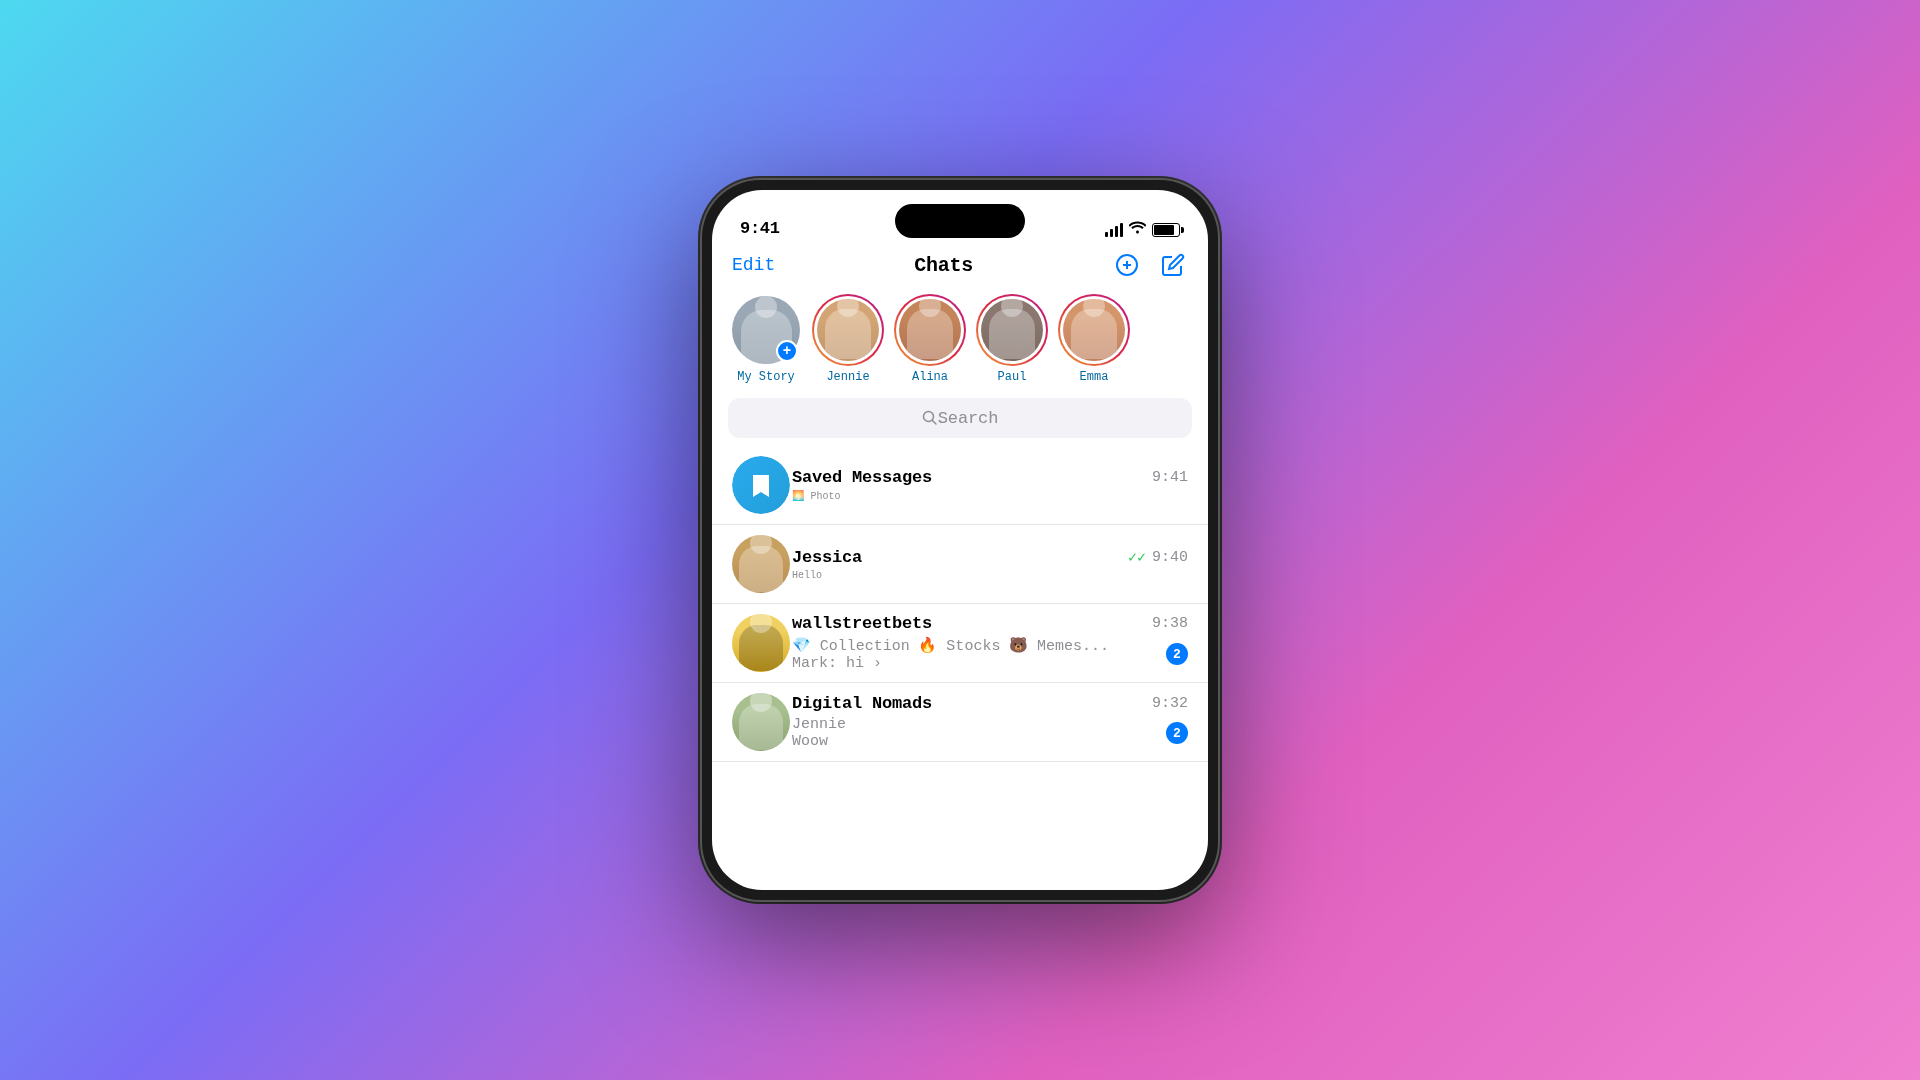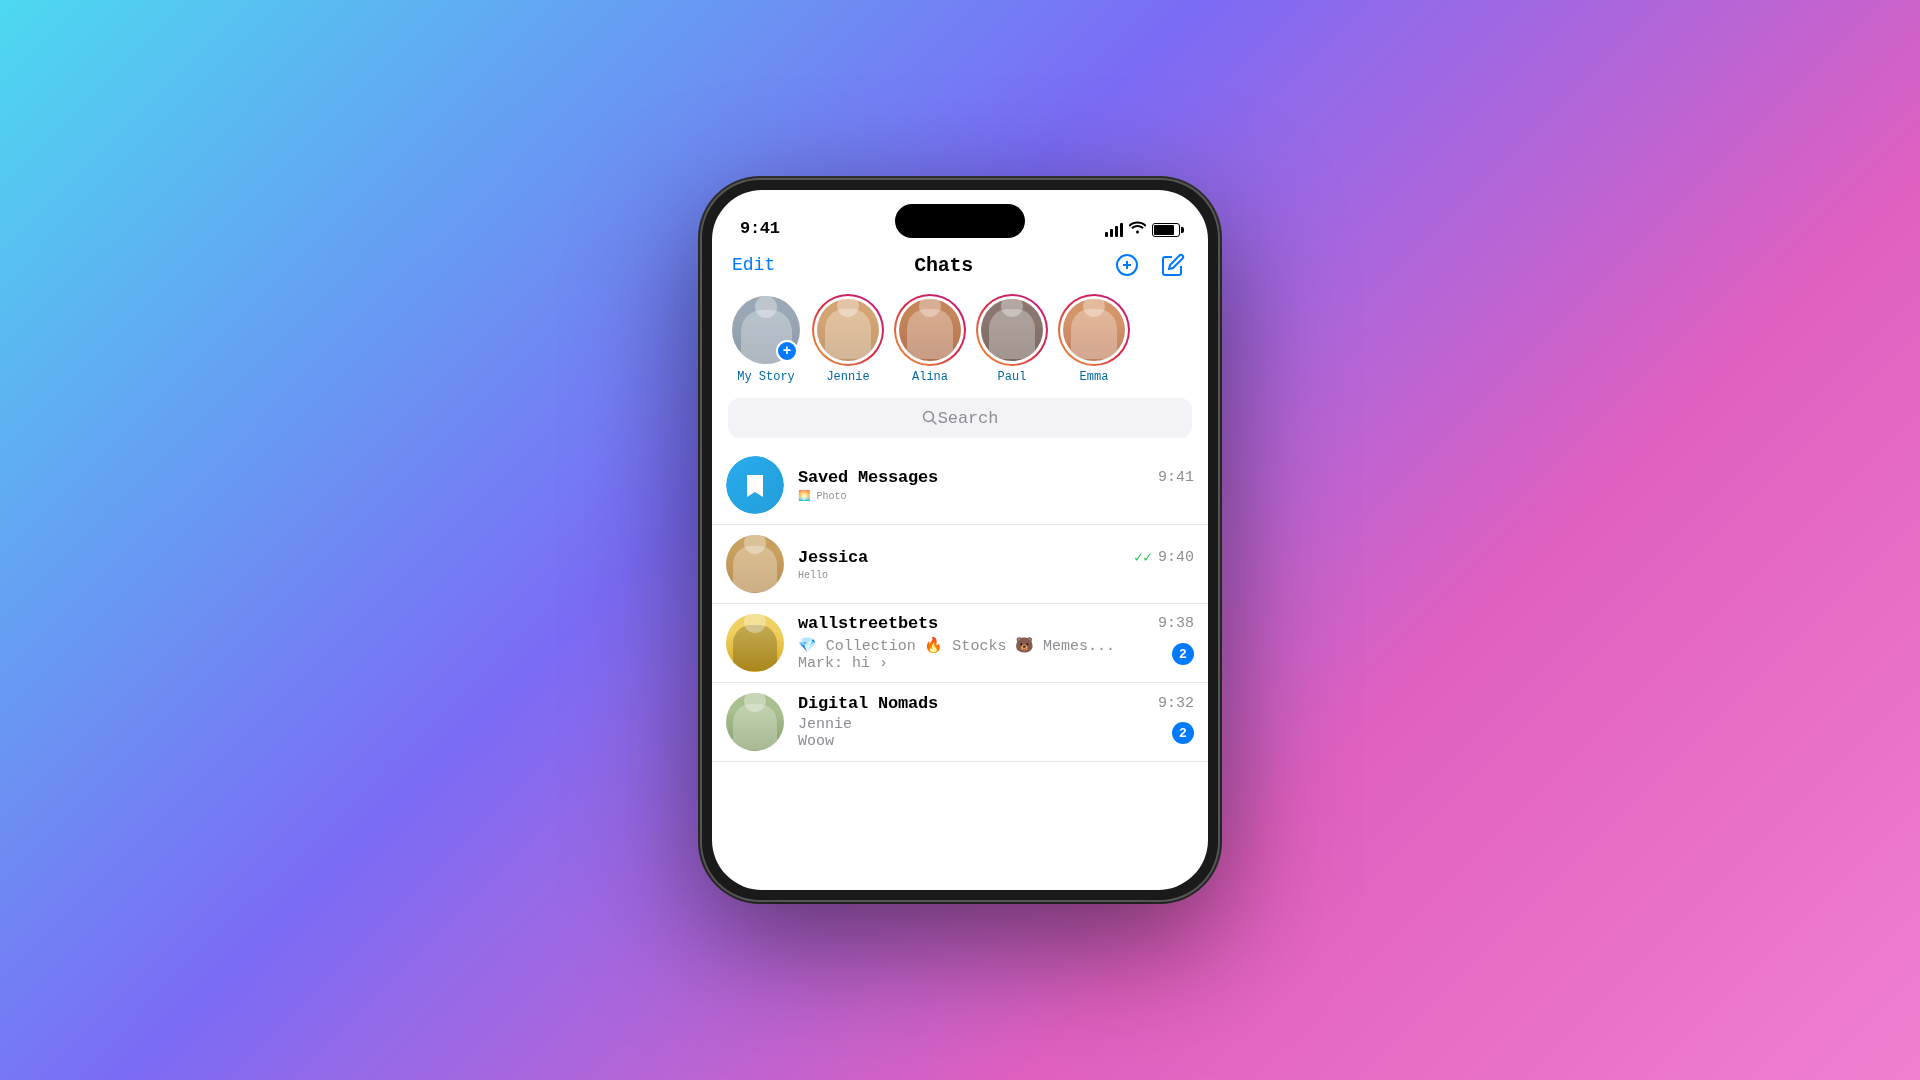--- a/index.html
+++ b/index.html
@@ -257,22 +257,22 @@
 
     
     .chat-list {
       flex: 1;
       overflow: hidden;
     }
 
     .chat-item {
       display: flex;
       align-items: center;
-      padding: 10px 14px;
-      gap: 14px;
+      padding: 10px 20px;
+      gap: 2px;
       cursor: pointer;
       min-height: 78px;
       border-bottom: 0.5px solid #E5E5EA;
     }
 
     .chat-avatar {
       width: 58px;
       height: 58px;
       border-radius: 50%;
       overflow: hidden;

